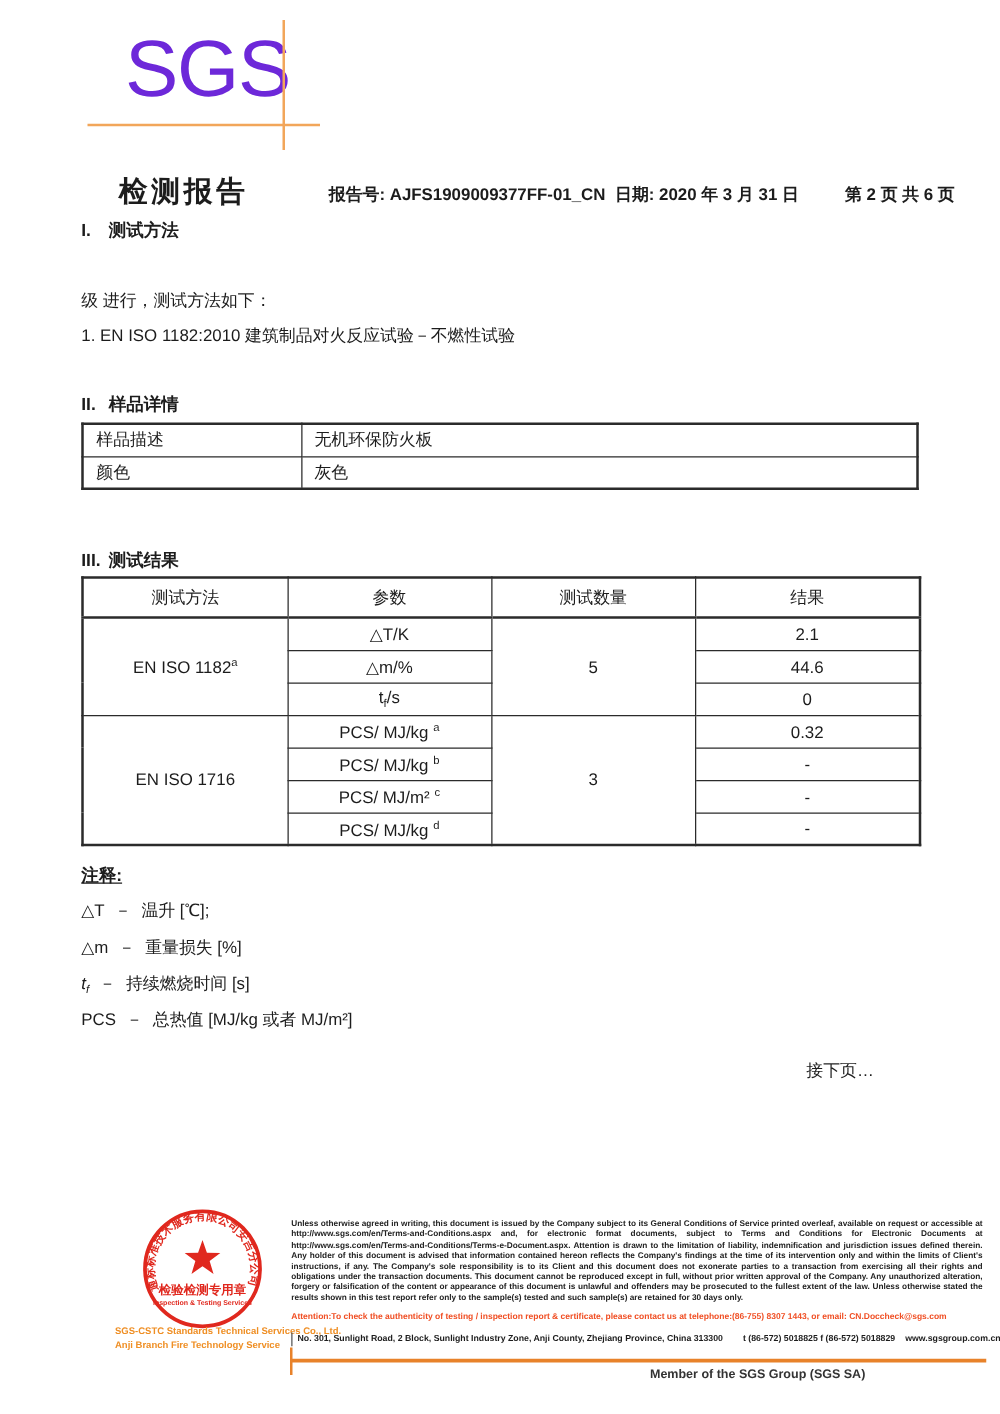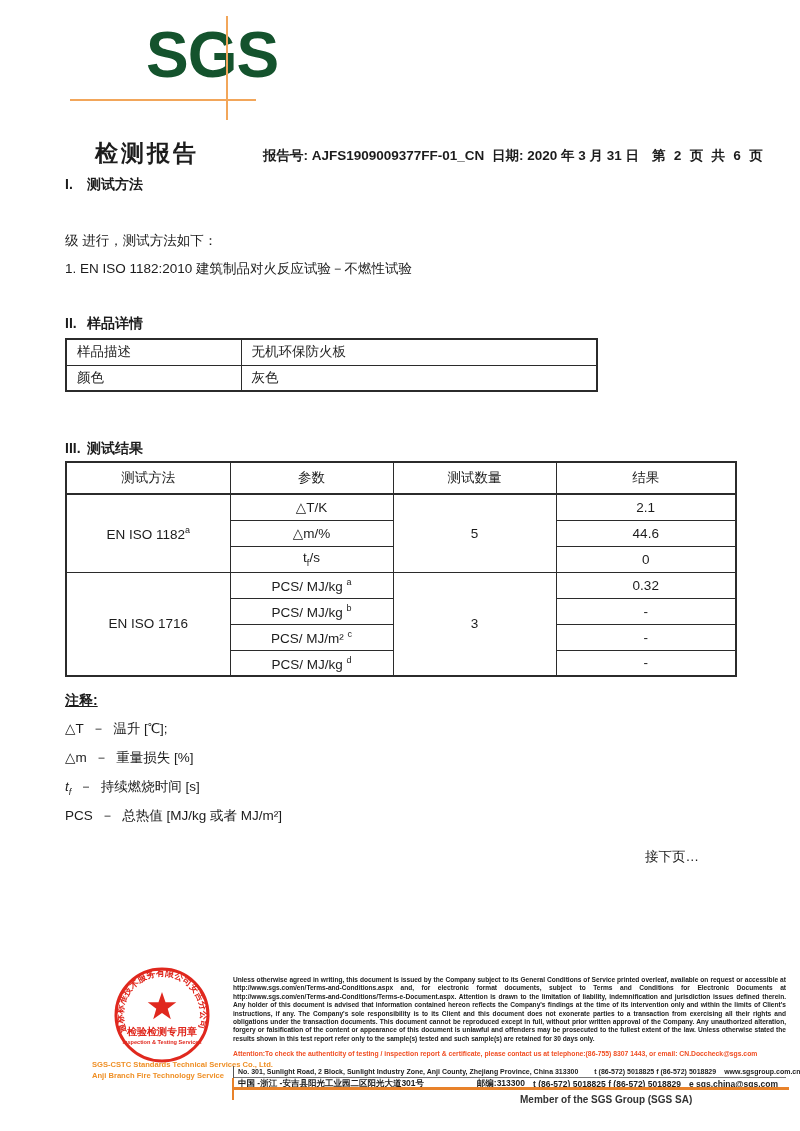--- a/index.html
+++ b/index.html
@@ -1,39 +1,39 @@
 <!DOCTYPE html>
 <html><head>
 <meta charset="utf-8">
 <style>
   * { margin:0; padding:0; box-sizing:border-box; }
   html,body { background:#ffffff; }
   body { font-family:"Liberation Sans", sans-serif; color:#1c1c1c; }
   .page { position:relative; width:800px; height:1131px; background:#fff; overflow:hidden; }
 
   
-  .logo { position:absolute; left:100px; top:18px; font-size:64px; font-weight:700;
-          color:#14532d; letter-spacing:-1px; font-family:"Liberation Sans", sans-serif;margin-left:46px; }
+  .logo { position:absolute; left:100px; top:18px; font-size:64px; font-weight:400;
+          color:#6d28d9; letter-spacing:-1px; font-family:"Liberation Sans", sans-serif; }
   .crop-h { position:absolute; left:70px; top:99px; width:186px; height:2px; background:#f2a65a; }
   .crop-v { position:absolute; left:226px; top:16px; width:2px; height:104px; background:#f2a65a; }
 
   
   .doc-title { position:absolute; left:95px; top:138px; font-size:23px; font-weight:bold; letter-spacing:3px; }
   .hdr { position:absolute; top:147px; font-size:13.5px; font-weight:bold; white-space:nowrap; }
   .hdr-report { left:263px; }
   .hdr-date { left:492px; }
-  .hdr-page { left:652px;font-family:Liberation Mono, monospace; }
+  .hdr-page { left:676px; }
 
   .sec-head { position:absolute; left:65px; font-size:14px; font-weight:bold; white-space:nowrap; }
   .sec-head .num { display:inline-block; min-width:22px; }
   .bodyline { position:absolute; left:65px; font-size:13.5px; white-space:nowrap; }
 
   
   table { border-collapse:collapse; table-layout:fixed; }
-  .tbl { position:absolute; left:65px; width:533px; }
+  .tbl { position:absolute; left:65px; width:670px; }
   .tbl td, .tbl th { border:1px solid #2b2b2b; font-size:13.5px; font-weight:normal; }
   .tbl2 { top:338px; }
   .tbl2 td { height:26px; padding:2px 10px; text-align:left; }
   .tbl2 { border:2px solid #2b2b2b; }
   .tbl2 col.c1 { width:175px; }
 
   
   .tbl3 { top:461px; border:2px solid #2b2b2b; }
   .tbl3 th { height:32px; text-align:center; }
   .tbl3 td { height:26px; text-align:center; padding:1px 17px; }
@@ -180,26 +180,19 @@
   <div class="legal">Unless otherwise agreed in writing, this document is issued by the Company subject to its General Conditions of Service printed overleaf, available on request or accessible at http://www.sgs.com/en/Terms-and-Conditions.aspx and, for electronic format documents, subject to Terms and Conditions for Electronic Documents at http://www.sgs.com/en/Terms-and-Conditions/Terms-e-Document.aspx. Attention is drawn to the limitation of liability, indemnification and jurisdiction issues defined therein. Any holder of this document is advised that information contained hereon reflects the Company's findings at the time of its intervention only and within the limits of Client's instructions, if any. The Company's sole responsibility is to its Client and this document does not exonerate parties to a transaction from exercising all their rights and obligations under the transaction documents. This document cannot be reproduced except in full, without prior written approval of the Company. Any unauthorized alteration, forgery or falsification of the content or appearance of this document is unlawful and offenders may be prosecuted to the fullest extent of the law. Unless otherwise stated the results shown in this test report refer only to the sample(s) tested and such sample(s) are retained for 30 days only.</div>
   <div class="attention">Attention:To check the authenticity of testing / inspection report &amp; certificate, please contact us at telephone:(86-755) 8307 1443, or email: CN.Doccheck@sgs.com</div>
 
   <div class="addr">
     <div class="addr-row addr-row1">
       <span>No. 301, Sunlight Road, 2 Block, Sunlight Industry Zone, Anji County, Zhejiang Province, China 313300</span>
       <span class="addr-gap"></span>
       <span>t  (86-572) 5018825  f  (86-572) 5018829</span>
       <span>www.sgsgroup.com.cn</span>
     </div>
-    <div class="addr-row addr-row2">
-      <span>中国 -浙江 -安吉县阳光工业园二区阳光大道301号</span>
-      <span class="addr-gap"></span>
-      <span>邮编:313300</span>
-      <span>t  (86-572) 5018825  f  (86-572) 5018829</span>
-      <span>e  sgs.china@sgs.com</span>
-    </div>
   </div>
 
   <div class="rule-orange"></div>
   <div class="tick-orange"></div>
   <div class="member">Member of the SGS Group (SGS SA)</div>
 
 </div>
 
 </body></html>

